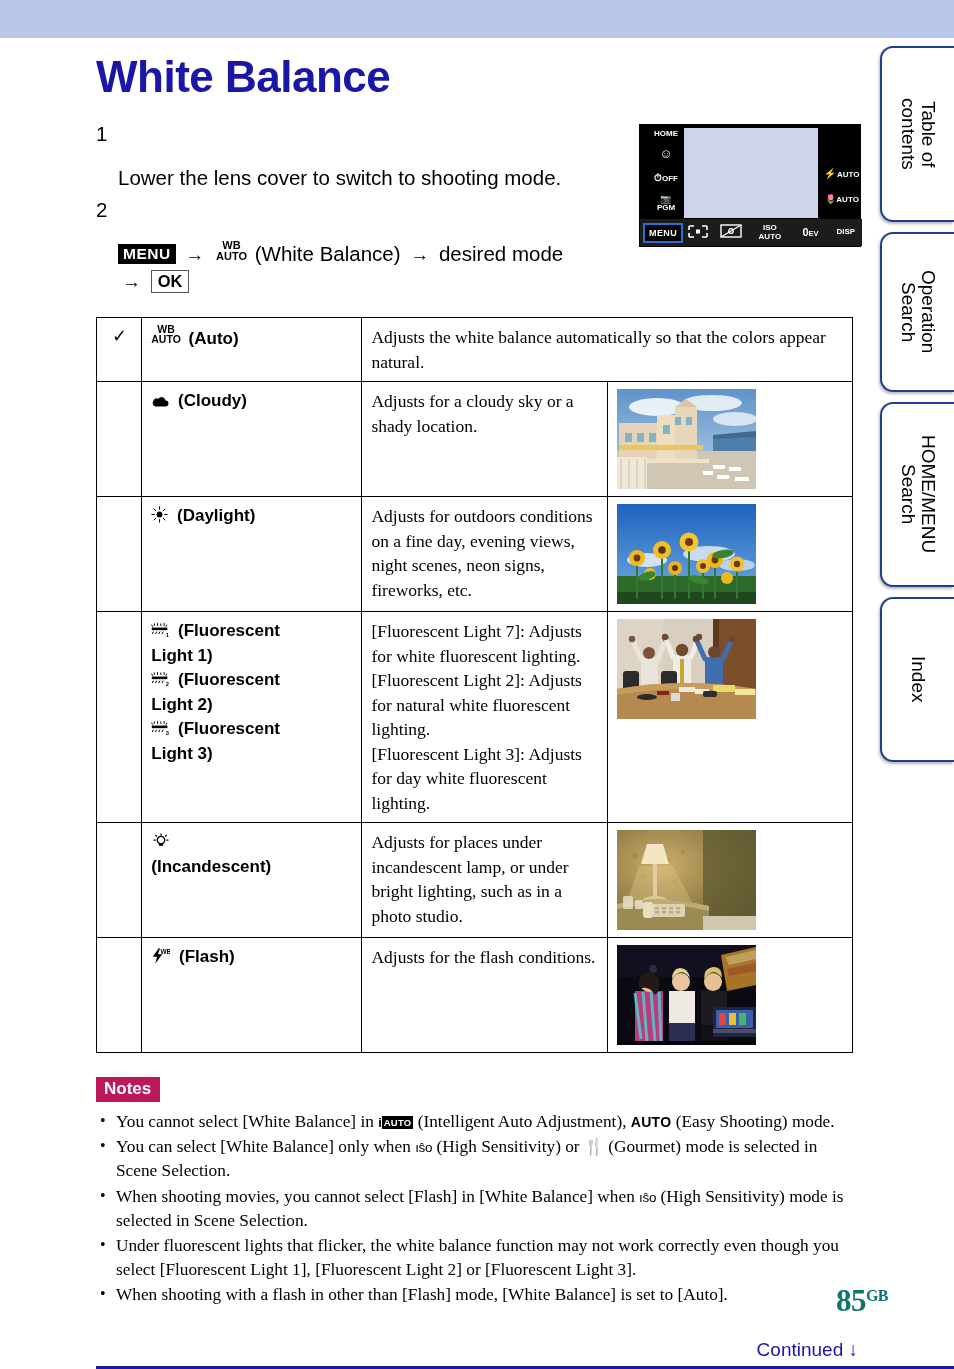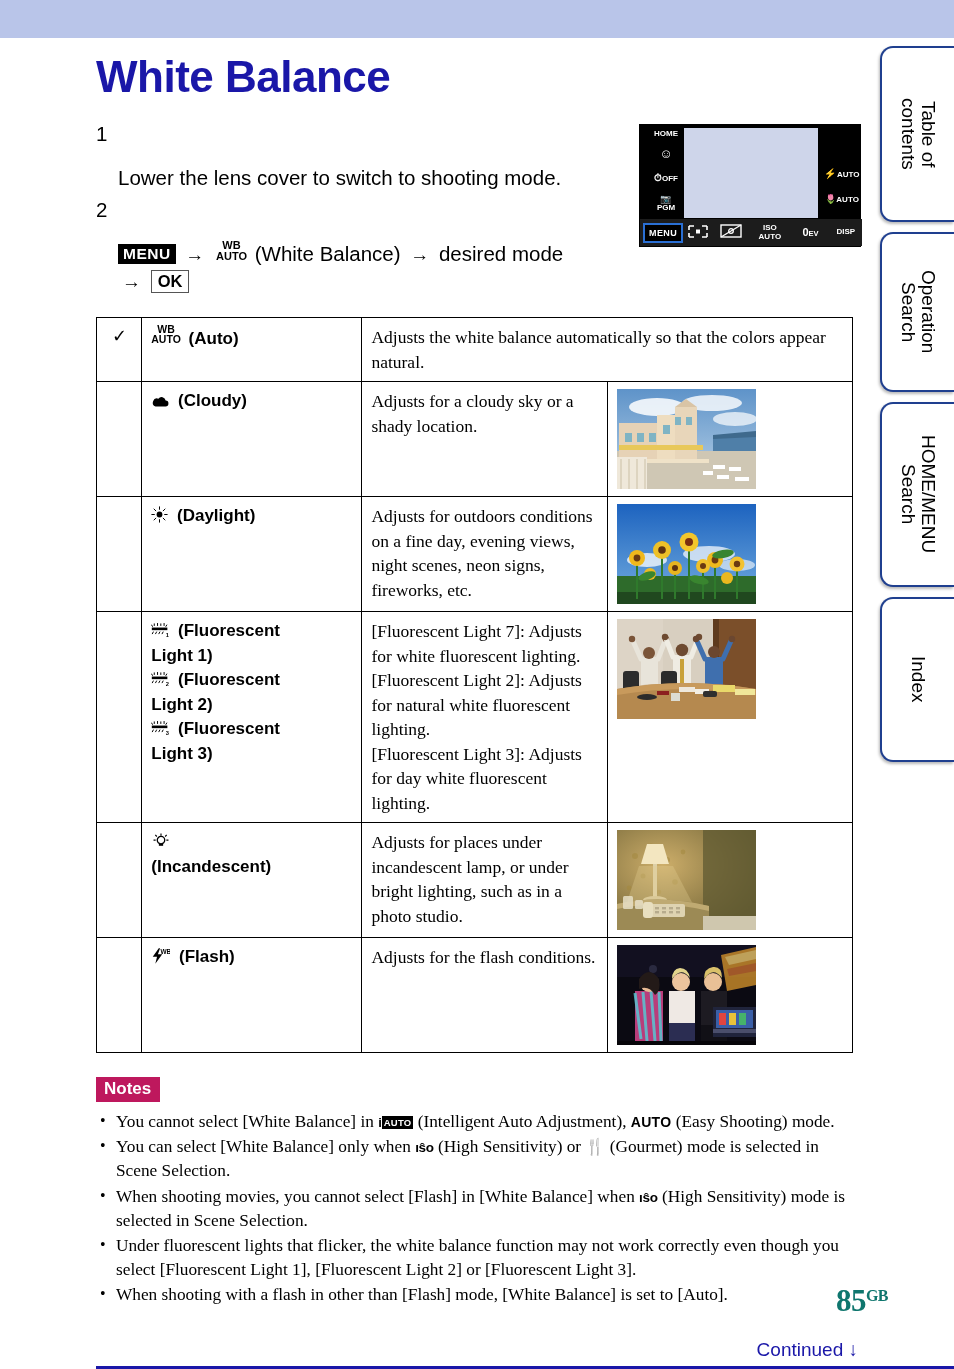--- a/index.html
+++ b/index.html
@@ -271,21 +271,21 @@
     background: #000; color: #fff;
     font-size: 9.5px; padding: 1px 2px; letter-spacing: 0.2px;
     vertical-align: 1px;
   }
   .easy-ic {
     font-family: "Liberation Sans", sans-serif;
     font-weight: bold; font-size: 14px; letter-spacing: 0.3px;
   }
   .iso-ic {
     font-family: "Liberation Sans", sans-serif;
-    font-weight: bold; font-size: 13.5px; letter-spacing: -0.3px;
+    font-weight: normal; font-size: 13.5px; letter-spacing: -0.3px;
   }
   .gourmet-ic { font-size: 16px; }
 
   
   .pagenum {
     position: absolute;
     right: 66px; bottom: 50px;
     font-family: Liberation Serif, serif;
     font-size: 31px;
     font-weight: bold;

